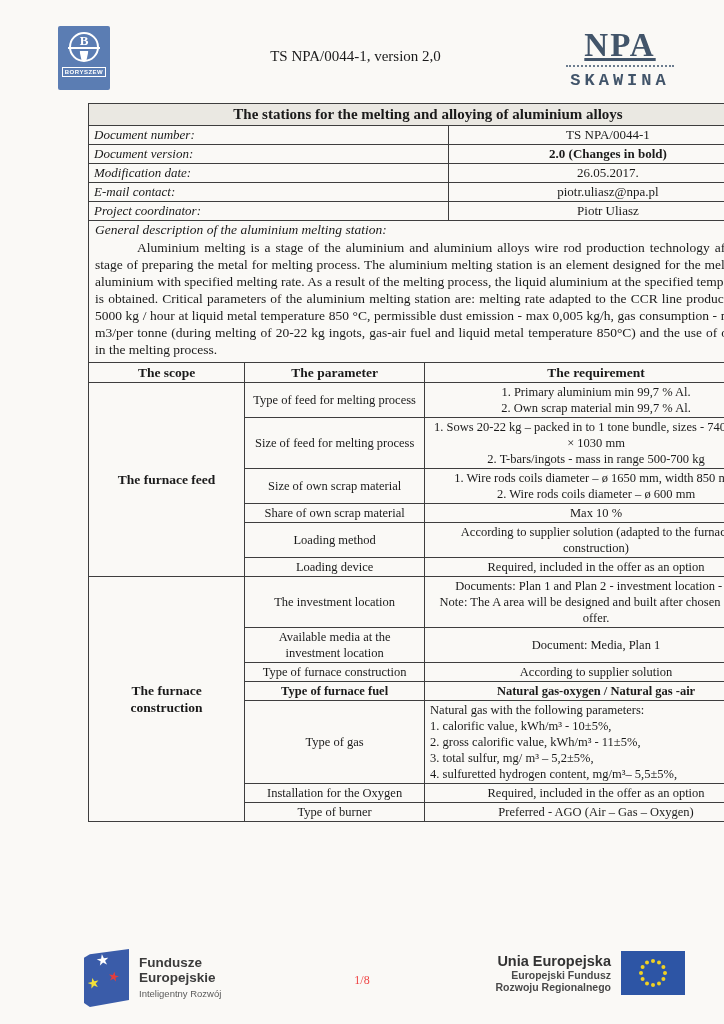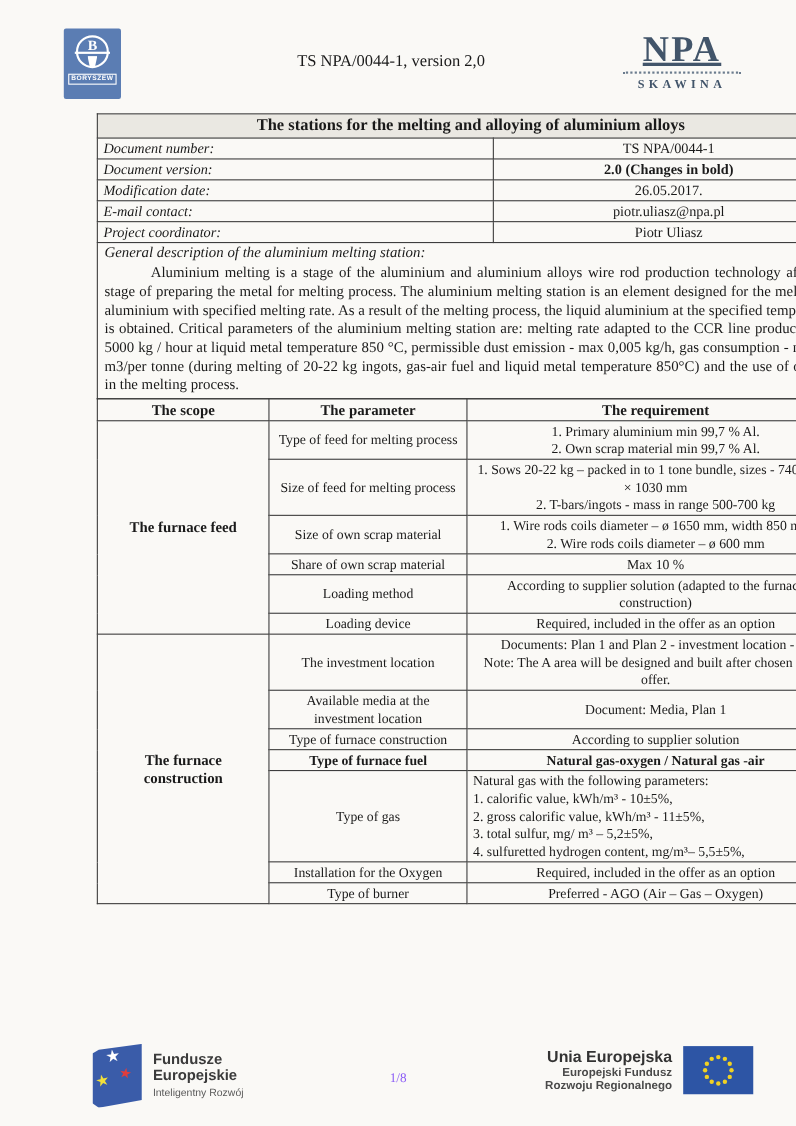--- a/index.html
+++ b/index.html
@@ -21,21 +21,21 @@
     font-size:13px; font-weight:bold; color:#fff; }
   .b-bar { position:absolute; top:13px; left:-3px; right:-3px; height:2px; background:#fff; }
   .b-cup { position:absolute; top:17px; left:50%; transform:translateX(-50%);
     width:9px; height:9px; background:#fff; clip-path:polygon(0 0,100% 0,78% 100%,22% 100%); }
   .b-name { margin-top:5px; font-family:"Liberation Sans",sans-serif; font-size:6px; font-weight:bold;
     color:#fff; letter-spacing:0.5px; border:1px solid #fff; padding:0 2px; line-height:8px; }
   .header-title { position:absolute; left:120px; right:150px; top:24px; text-align:center; font-size:15px; }
   .npa { position:absolute; right:8px; top:4px; width:116px; text-align:center; color:#42556a; }
   .npa-word { font-size:33px; font-weight:bold; letter-spacing:2px; line-height:34px;text-decoration:underline; }
   .npa-line { border-top:2px dotted #6b7c8e; margin:3px 4px 4px; height:0; }
-  .npa-sub { font-family:Liberation Serif, serif; font-size:11px; font-weight:bold; letter-spacing:4px; }
+  .npa-sub { font-family:Liberation Mono, monospace; font-size:17px; font-weight:bold; letter-spacing:4px; }
   
   .content { position:absolute; top:103px; left:88px; width:680px;font-family:Liberation Serif, serif; }
   table { border-collapse:collapse; width:100%; }
   td { border:1px solid #3e3e3e; }
   .doc-table td { font-size:13px; padding:1px 5px; }
   .doc-table .hdr {
     background:#eae8e2; font-weight:bold; text-align:center; font-size:15px; padding:2px 4px;
   }
   .doc-table .label { font-style:italic; width:53%; }
   .doc-table .value { text-align:center; }
@@ -61,21 +61,21 @@
   .fe-shape { position:absolute; inset:0; background:#3a5ca9;
     clip-path:polygon(13% 9%, 100% 0%, 100% 88%, 13% 100%, 0% 93%, 0% 15%); }
   .fe-star { position:absolute; line-height:1; font-family:"DejaVu Sans",sans-serif; }
   .fe-star.white { color:#ffffff; font-size:15px; left:12px; top:4px; transform:rotate(-8deg); }
   .fe-star.red   { color:#e23d3d; font-size:13px; left:24px; top:21px; transform:rotate(10deg); }
   .fe-star.yellow{ color:#f2e03a; font-size:14px; left:3px;  top:27px; transform:rotate(-14deg); }
   .fe-text { margin-left:10px; padding-top:6px; }
   .fe-l1, .fe-l2 { font-size:13.5px; font-weight:bold; color:#3b3b3b; line-height:15px; }
   .fe-l3 { font-size:9.5px; color:#5a5a5a; margin-top:3px; }
   .page-num { position:absolute; left:0; right:0; top:28px; text-align:center;
-    font-size:12px; font-family:"Liberation Serif",serif; color:#8b5cf6; }
+    font-size:12px; font-family:"Liberation Serif",serif; color:#ef4444; }
   .footer-right { position:absolute; right:39px; top:6px; display:flex; align-items:center; }
   .ue-text { text-align:right; margin-right:10px; }
   .ue-l1 { font-size:14.5px; font-weight:bold; color:#333; line-height:16px; }
   .ue-l2, .ue-l3 { font-size:10.5px; font-weight:bold; color:#4a4a4a; line-height:12px; }
   .eu-flag { display:block; }
 </style>
 </head>
 <body>
 
 <div class="page">

